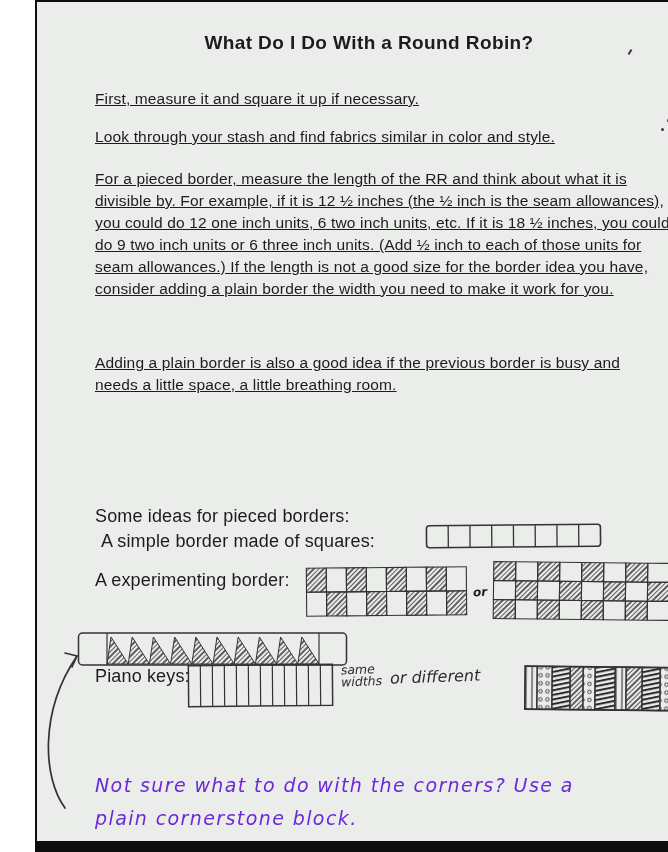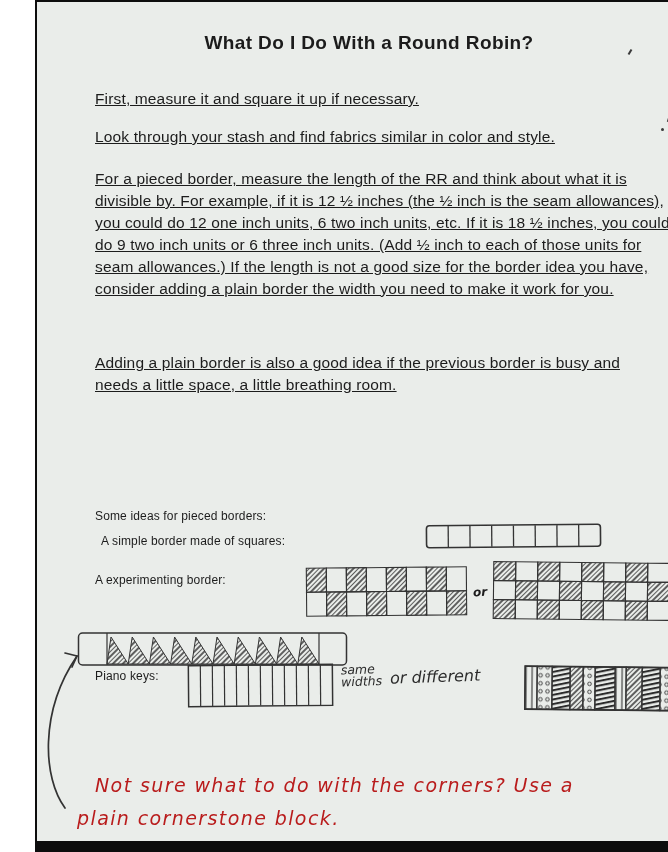--- a/index.html
+++ b/index.html
@@ -15,24 +15,24 @@
     margin-left:35px;
   }
   .title{
     position:absolute;top:30px;left:0;width:100%;
     text-align:center;font-weight:bold;font-size:19px;letter-spacing:.4px;
   }
   .body{
     position:absolute;margin:0;
     font-size:15.5px;line-height:22px;letter-spacing:.15px;text-decoration:underline;
   }
-  .label{position:absolute;margin:0;font-size:12px;line-height:22px;letter-spacing:.15px;}
+  .label{position:absolute;margin:0;font-size:18px;line-height:22px;letter-spacing:.15px;}
   .closing{line-height:26px;}
   .hand{font-family:"DejaVu Sans",sans-serif;font-style:italic;}
-  .note{position:absolute;font-size:19px;letter-spacing:1.4px;color:#b91c1c;}
+  .note{position:absolute;font-size:19px;letter-spacing:1.4px;color:#6d28d9;}
   .or-label{position:absolute;font-size:12px;font-weight:bold;transform:rotate(-4deg);}
   .annot{position:absolute;display:flex;align-items:flex-start;gap:8px;color:#2c2c2c;transform:rotate(-2deg);}
   .annot .stack{display:inline-flex;flex-direction:column;font-size:12.5px;line-height:12px;}
   .annot .rest{font-size:16px;line-height:20px;margin-top:6px;}
   .svgbox{position:absolute;line-height:0;}
   .r1{transform:rotate(-.5deg);}
   .r2{transform:rotate(.6deg);}
   .arrow{position:absolute;left:2px;top:628px;}
   .bottom-bar{position:absolute;left:0;bottom:0;width:100%;height:9px;background:var(--frame,#0d0d0d);}
   .artifact{position:absolute;background:#3a3a3a;}
@@ -181,21 +181,21 @@
         <rect x="92" y="3" width="11" height="43" fill="url(#vlines)" stroke="#333333" stroke-width="1.2"></rect>
         <rect x="103" y="3" width="16" height="43" fill="url(#hatch)" stroke="#333333" stroke-width="1.2"></rect>
         <rect x="119" y="3" width="18" height="43" fill="url(#scribble)" stroke="#333333" stroke-width="1.2"></rect>
         <rect x="137" y="3" width="12" height="43" fill="url(#dots)" stroke="#333333" stroke-width="1.2"></rect>
         <rect x="149" y="3" width="14" height="43" fill="url(#hatch)" stroke="#333333" stroke-width="1.2"></rect>
         <rect x="2" y="3" width="161" height="43" fill="none" stroke="#333333" stroke-width="1.6"></rect>
       </svg></div>
 
 
   <div class="note hand" style="top:772px;left:58px">Not sure what to do with the corners? Use a</div>
-  <div class="note hand" style="top:805px;left:40px">plain cornerstone block.</div>
+  <div class="note hand" style="top:805px;left:58px">plain cornerstone block.</div>
 
   <svg class="arrow" width="58" height="182" viewBox="0 0 58 182">
     <path d="M26,178 C4,148 0,82 38,26" fill="none" stroke="#333" stroke-width="1.7" stroke-linecap="round"></path>
     <path d="M38,26 l-12,-3 M38,26 l-5,11" fill="none" stroke="#333" stroke-width="1.7" stroke-linecap="round"></path>
   </svg>
 
   <div class="artifact a1"></div>
   <div class="artifact a2"></div>
   <div class="artifact a3"></div>
 

